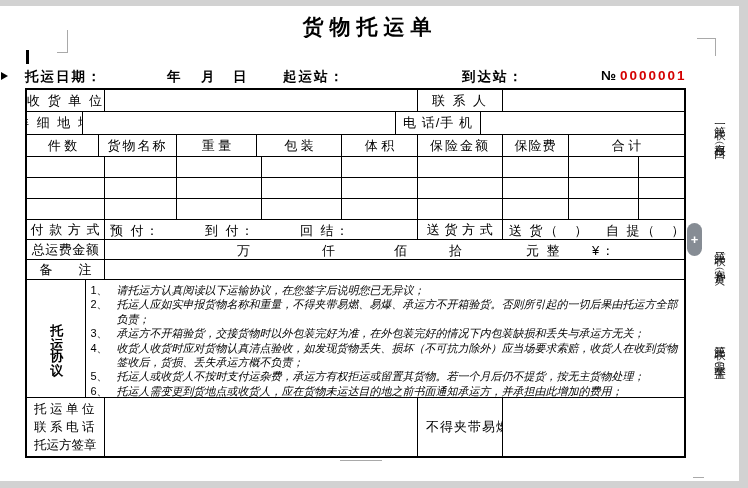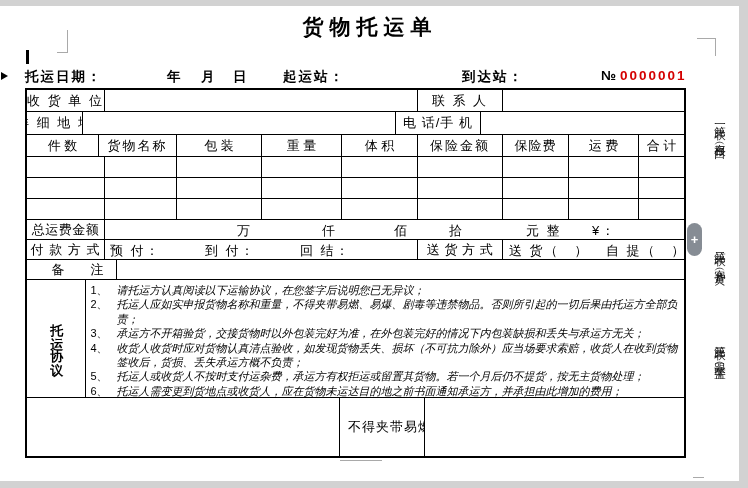--- a/index.html
+++ b/index.html
@@ -111,26 +111,25 @@
   <div class="trow" style="height:23px;">
     <div class="tcell lbl" style="width:56px;">详 细 地 址</div>
     <div class="tcell" style="width:313px;"></div>
     <div class="tcell" style="width:85px;letter-spacing:1px;">电 话/手 机</div>
     <div class="tcell fill lastcol"></div>
   </div>
 
   <div class="trow" style="height:22px;">
     <div class="tcell" style="width:72px;">件  数</div>
     <div class="tcell lbl" style="width:78px;">货物名称</div>
+    <div class="tcell" style="width:80px;">重  量</div>
     <div class="tcell" style="width:85px;">包  装</div>
-    <div class="tcell" style="width:80px;">重  量</div>
     <div class="tcell" style="width:76px;">体  积</div>
     <div class="tcell lbl" style="width:85px;">保险金额</div>
     <div class="tcell" style="width:66px;letter-spacing:1px;">保险费</div>
-    <div class="tcell" style="width:70px;">运  费</div>
     <div class="tcell fill lastcol">合  计</div>
   </div>
 
   <div class="trow" style="height:21px;">
     <div class="tcell" style="width:78px;"></div>
     <div class="tcell" style="width:72px;"></div>
     <div class="tcell" style="width:85px;"></div>
     <div class="tcell" style="width:80px;"></div>
     <div class="tcell" style="width:76px;"></div>
     <div class="tcell" style="width:85px;"></div>
@@ -152,65 +151,65 @@
   <div class="trow" style="height:21px;">
     <div class="tcell" style="width:78px;"></div>
     <div class="tcell" style="width:72px;"></div>
     <div class="tcell" style="width:85px;"></div>
     <div class="tcell" style="width:80px;"></div>
     <div class="tcell" style="width:76px;"></div>
     <div class="tcell" style="width:85px;"></div>
     <div class="tcell" style="width:66px;"></div>
     <div class="tcell" style="width:70px;"></div>
     <div class="tcell fill lastcol"></div>
+  </div>
+
+  <div class="trow" style="height:20px;">
+    <div class="tcell" style="width:78px;letter-spacing:1px;">付 款 方 式</div>
+    <div class="tcell" style="width:313px;position:relative;justify-content:flex-start;">
+      <span class="unit" style="left:5px;">预 付：</span>
+      <span class="unit" style="left:100px;">到 付：</span>
+      <span class="unit" style="left:195px;">回 结：</span>
+    </div>
+    <div class="tcell" style="width:85px;letter-spacing:0.5px;">送 货 方 式</div>
+    <div class="tcell fill lastcol" style="position:relative;justify-content:flex-start;">
+      <span class="unit" style="left:6px;">送 货（　）</span>
+      <span class="unit" style="left:103px;">自 提（　）</span>
+    </div>
   </div>
 
   <div class="trow" style="height:20px;">
     <div class="tcell" style="width:78px;letter-spacing:0.5px;">总运费金额</div>
     <div class="tcell fill lastcol" style="position:relative;justify-content:flex-start;">
       <span class="unit" style="left:132px;">万</span>
       <span class="unit" style="left:217px;">仟</span>
       <span class="unit" style="left:289px;">佰</span>
       <span class="unit" style="left:344px;">拾</span>
       <span class="unit" style="left:421px;">元 整</span>
       <span class="unit" style="left:487px;">¥：</span>
     </div>
   </div>
 
   <div class="trow" style="height:20px;">
-    <div class="tcell" style="width:78px;letter-spacing:1px;">付 款 方 式</div>
-    <div class="tcell" style="width:313px;position:relative;justify-content:flex-start;">
-      <span class="unit" style="left:5px;">预 付：</span>
-      <span class="unit" style="left:100px;">到 付：</span>
-      <span class="unit" style="left:195px;">回 结：</span>
-    </div>
-    <div class="tcell" style="width:85px;letter-spacing:0.5px;">送 货 方 式</div>
-    <div class="tcell fill lastcol" style="position:relative;justify-content:flex-start;">
-      <span class="unit" style="left:6px;">送 货（　）</span>
-      <span class="unit" style="left:103px;">自 提（　）</span>
-    </div>
-  </div>
-
-  <div class="trow" style="height:20px;padding-left:12px;">
     <div class="tcell" style="width:78px;">备　　注</div>
     <div class="tcell fill lastcol"></div>
   </div>
 
   <div class="trow" style="height:118px;">
     <div class="tcell" style="width:78px;">
       <span class="vertical-label">托运协议</span>
     </div>
     <div class="agreement-text lastcol">
       <div class="agr-item">
         <span class="agr-no">1、</span>
         <span class="agr-body">请托运方认真阅读以下运输协议，在您签字后说明您已无异议；</span>
       </div>
       <div class="agr-item">
         <span class="agr-no">2、</span>
-        <span class="agr-body">托运人应如实申报货物名称和重量，不得夹带易燃、易爆、剧毒等违禁物品。否则所引起的一切后果由托运方全部负责；</span>
+        <span class="agr-body">托运人应如实申报货物名称和重量，不得夹带易燃、易爆、承运方不开箱验货。否则所引起的一切后果由托运方全部负责；</span>
       </div>
       <div class="agr-item">
         <span class="agr-no">3、</span>
         <span class="agr-body">承运方不开箱验货，交接货物时以外包装完好为准，在外包装完好的情况下内包装缺损和丢失与承运方无关；</span>
       </div>
       <div class="agr-item">
         <span class="agr-no">4、</span>
         <span class="agr-body">收货人收货时应对货物认真清点验收，如发现货物丢失、损坏（不可抗力除外）应当场要求索赔，收货人在收到货物签收后，货损、丢失承运方概不负责；</span>
       </div>
       <div class="agr-item">
@@ -219,20 +218,25 @@
       </div>
       <div class="agr-item">
         <span class="agr-no">6、</span>
         <span class="agr-body">托运人需变更到货地点或收货人，应在货物未运达目的地之前书面通知承运方，并承担由此增加的费用；</span>
       </div>
 
     </div>
   </div>
 
   <div class="trow lastrow">
+    <div class="tcell shipper-lines" style="width:78px;">
+      <div>托 运 单 位</div>
+      <div>联 系 电 话</div>
+      <div>托运方签章</div>
+    </div>
     <div class="tcell" style="width:313px;"></div>
     <div class="tcell leftpad" style="width:85px;letter-spacing:1px;">不得夹带易燃</div>
     <div class="tcell fill lastcol"></div>
   </div>
 
 </div>
 
 <div class="copy" style="top:117px;">第一联　存根（白）</div>
 <div class="copy" style="top:243px;">第二联　客户（黄）</div>
 <div class="copy" style="top:337px;">第三联　跟车（蓝）</div>

